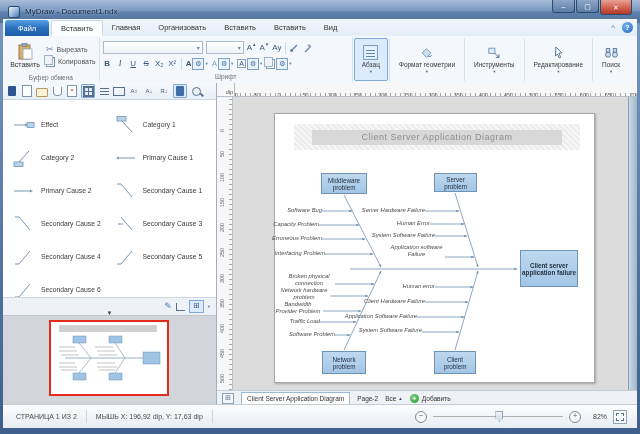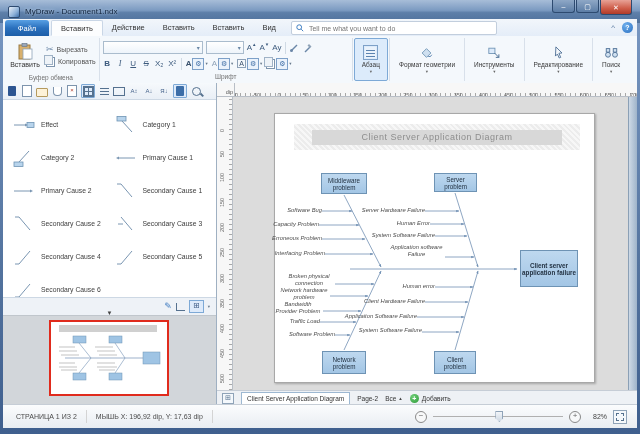--- a/index.html
+++ b/index.html
@@ -184,31 +184,25 @@
     <div class="winbtns">
       <div class="winbtn">–</div>
       <div class="winbtn">▢</div>
       <div class="winbtn close">✕</div>
     </div>
   </div>
 
   <div class="tabrow">
     <div class="filetab">Файл</div>
     <div class="mtab active">Вставить</div>
-    <div class="mtab">Действие</div>
+    <div class="mtab">Главная</div>
+    <div class="mtab">Организовать</div>
     <div class="mtab">Вставить</div>
     <div class="mtab">Вставить</div>
     <div class="mtab">Вид</div>
-    <div class="searchbox">
-      <svg width="8" height="8" viewBox="0 0 10 10">
-        <circle cx="4" cy="4" r="3" fill="none" stroke="#3c7bbf" stroke-width="1.2"></circle>
-        <line x1="6.5" y1="6.5" x2="9" y2="9" stroke="#3c7bbf" stroke-width="1.2"></line>
-      </svg>
-      <input type="text" placeholder="Tell me what you want to do" style="">
-    </div>
     <div class="tr-right">
       <span class="chev">^</span>
       <span class="helpbtn">?</span>
     </div>
   </div>
 
   <div class="ribbon">
     <div class="rgroup">
       <div class="rg-body">
         <div class="pastebtn">

